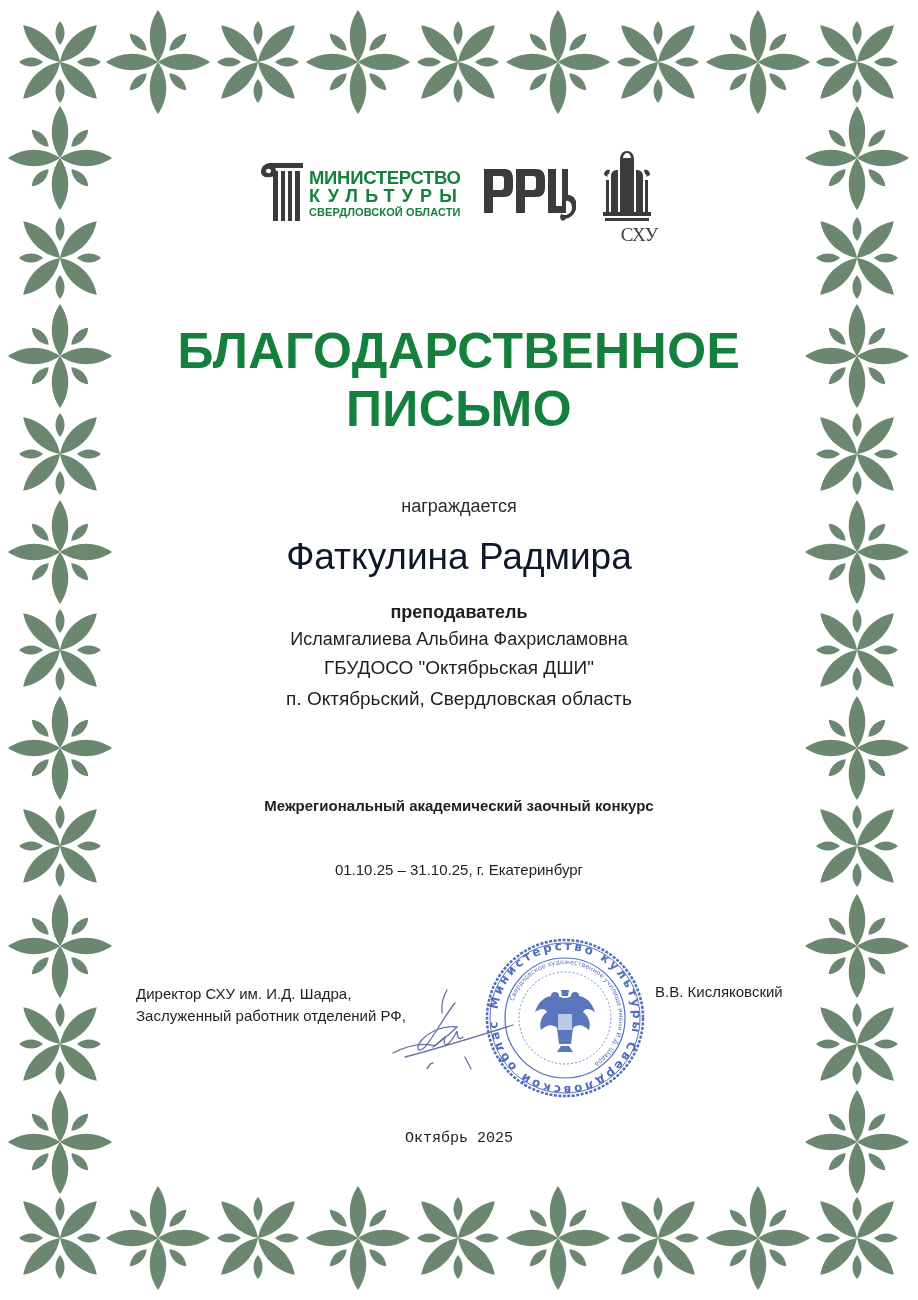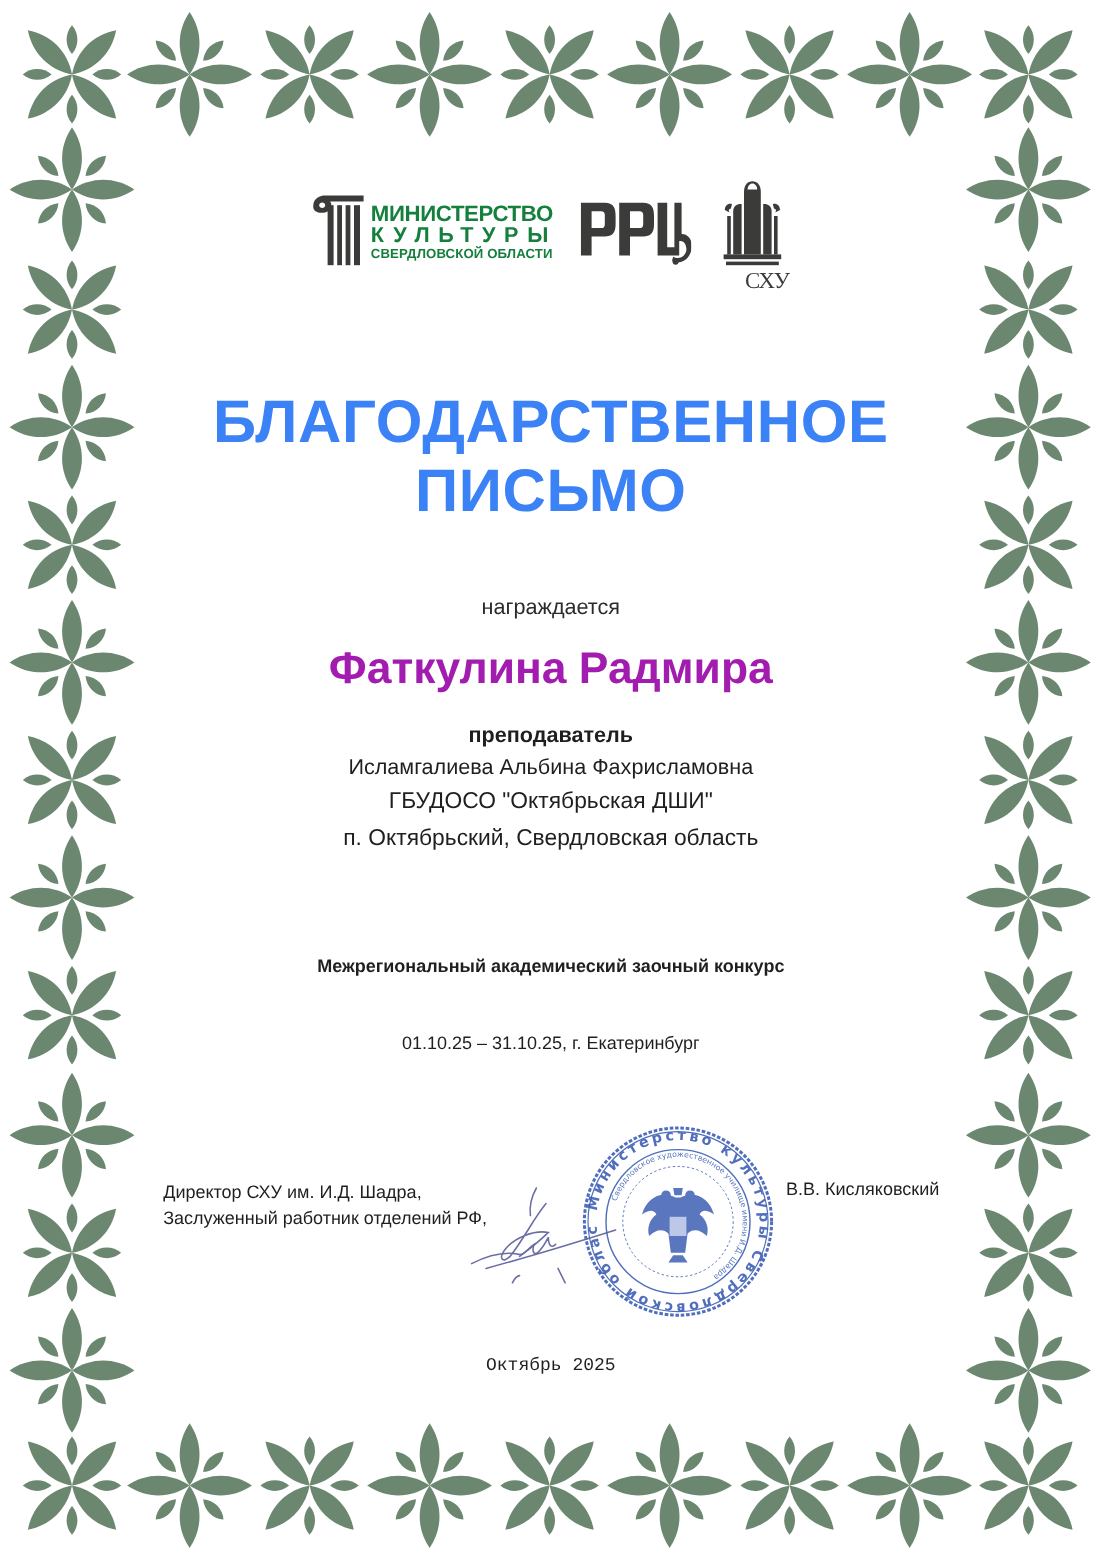--- a/index.html
+++ b/index.html
@@ -15,23 +15,23 @@
   .ministry-lines { position: absolute; left: 50px; top: 8px; color: #15803d; font-weight: bold; }
   .ministry-l1 { font-size: 18.5px; letter-spacing: -0.3px; line-height: 19px; white-space: nowrap; }
   .ministry-l2 { font-size: 18px; letter-spacing: 7.2px; line-height: 19px; white-space: nowrap; }
   .ministry-l3 { font-size: 11px; letter-spacing: 0.1px; line-height: 13px; white-space: nowrap; }
   .logo-rrc { left: 484px; top: 165px; width: 92px; height: 60px; }
   .logo-shu { left: 602px; top: 150px; width: 50px; height: 96px; }
   .shu-label { position: absolute; left: 0; top: 74px; width: 50px; text-align: center;
                font-family: "Liberation Serif", "DejaVu Serif", serif; font-size: 19px; color: #3b3c3a; letter-spacing: -1px; margin-left: 12px; }
 
   
-  .title { top: 322px; font-size: 50px; font-weight: bold; color: #3b82f6; line-height: 58px; letter-spacing: 0.5px; }
+  .title { top: 322px; font-size: 50px; font-weight: bold; color: #15803d; line-height: 58px; letter-spacing: 0.5px; }
   .awarded { top: 496px; font-size: 18px; color: #2b2c2a; }
-  .recipient { top: 536px; font-size: 37px; font-weight: bold; color: #a21caf; }
+  .recipient { top: 536px; font-size: 37px; font-weight: normal; color: #0f172a; }
   .teacher-label { top: 602px; font-size: 18px; font-weight: bold; color: #1f201e; }
   .teacher-name { top: 629px; font-size: 18px; font-weight: normal; color: #1f201e; }
   .school { top: 657px; font-size: 19px; color: #1f201e; }
   .place { top: 688px; font-size: 19px; color: #1f201e; }
 
   .contest { top: 795px; font-size: 15px; font-weight: bold; line-height: 22px; color: #1f201e; }
   .contest-dates { top: 861px; font-size: 15px; color: #1f201e; }
 
   .signer-left { left: 136px; top: 983px; font-size: 15px; line-height: 22px; color: #1f201e; }
   .signer-right { left: 655px; top: 983px; font-size: 15px; color: #1f201e; }

